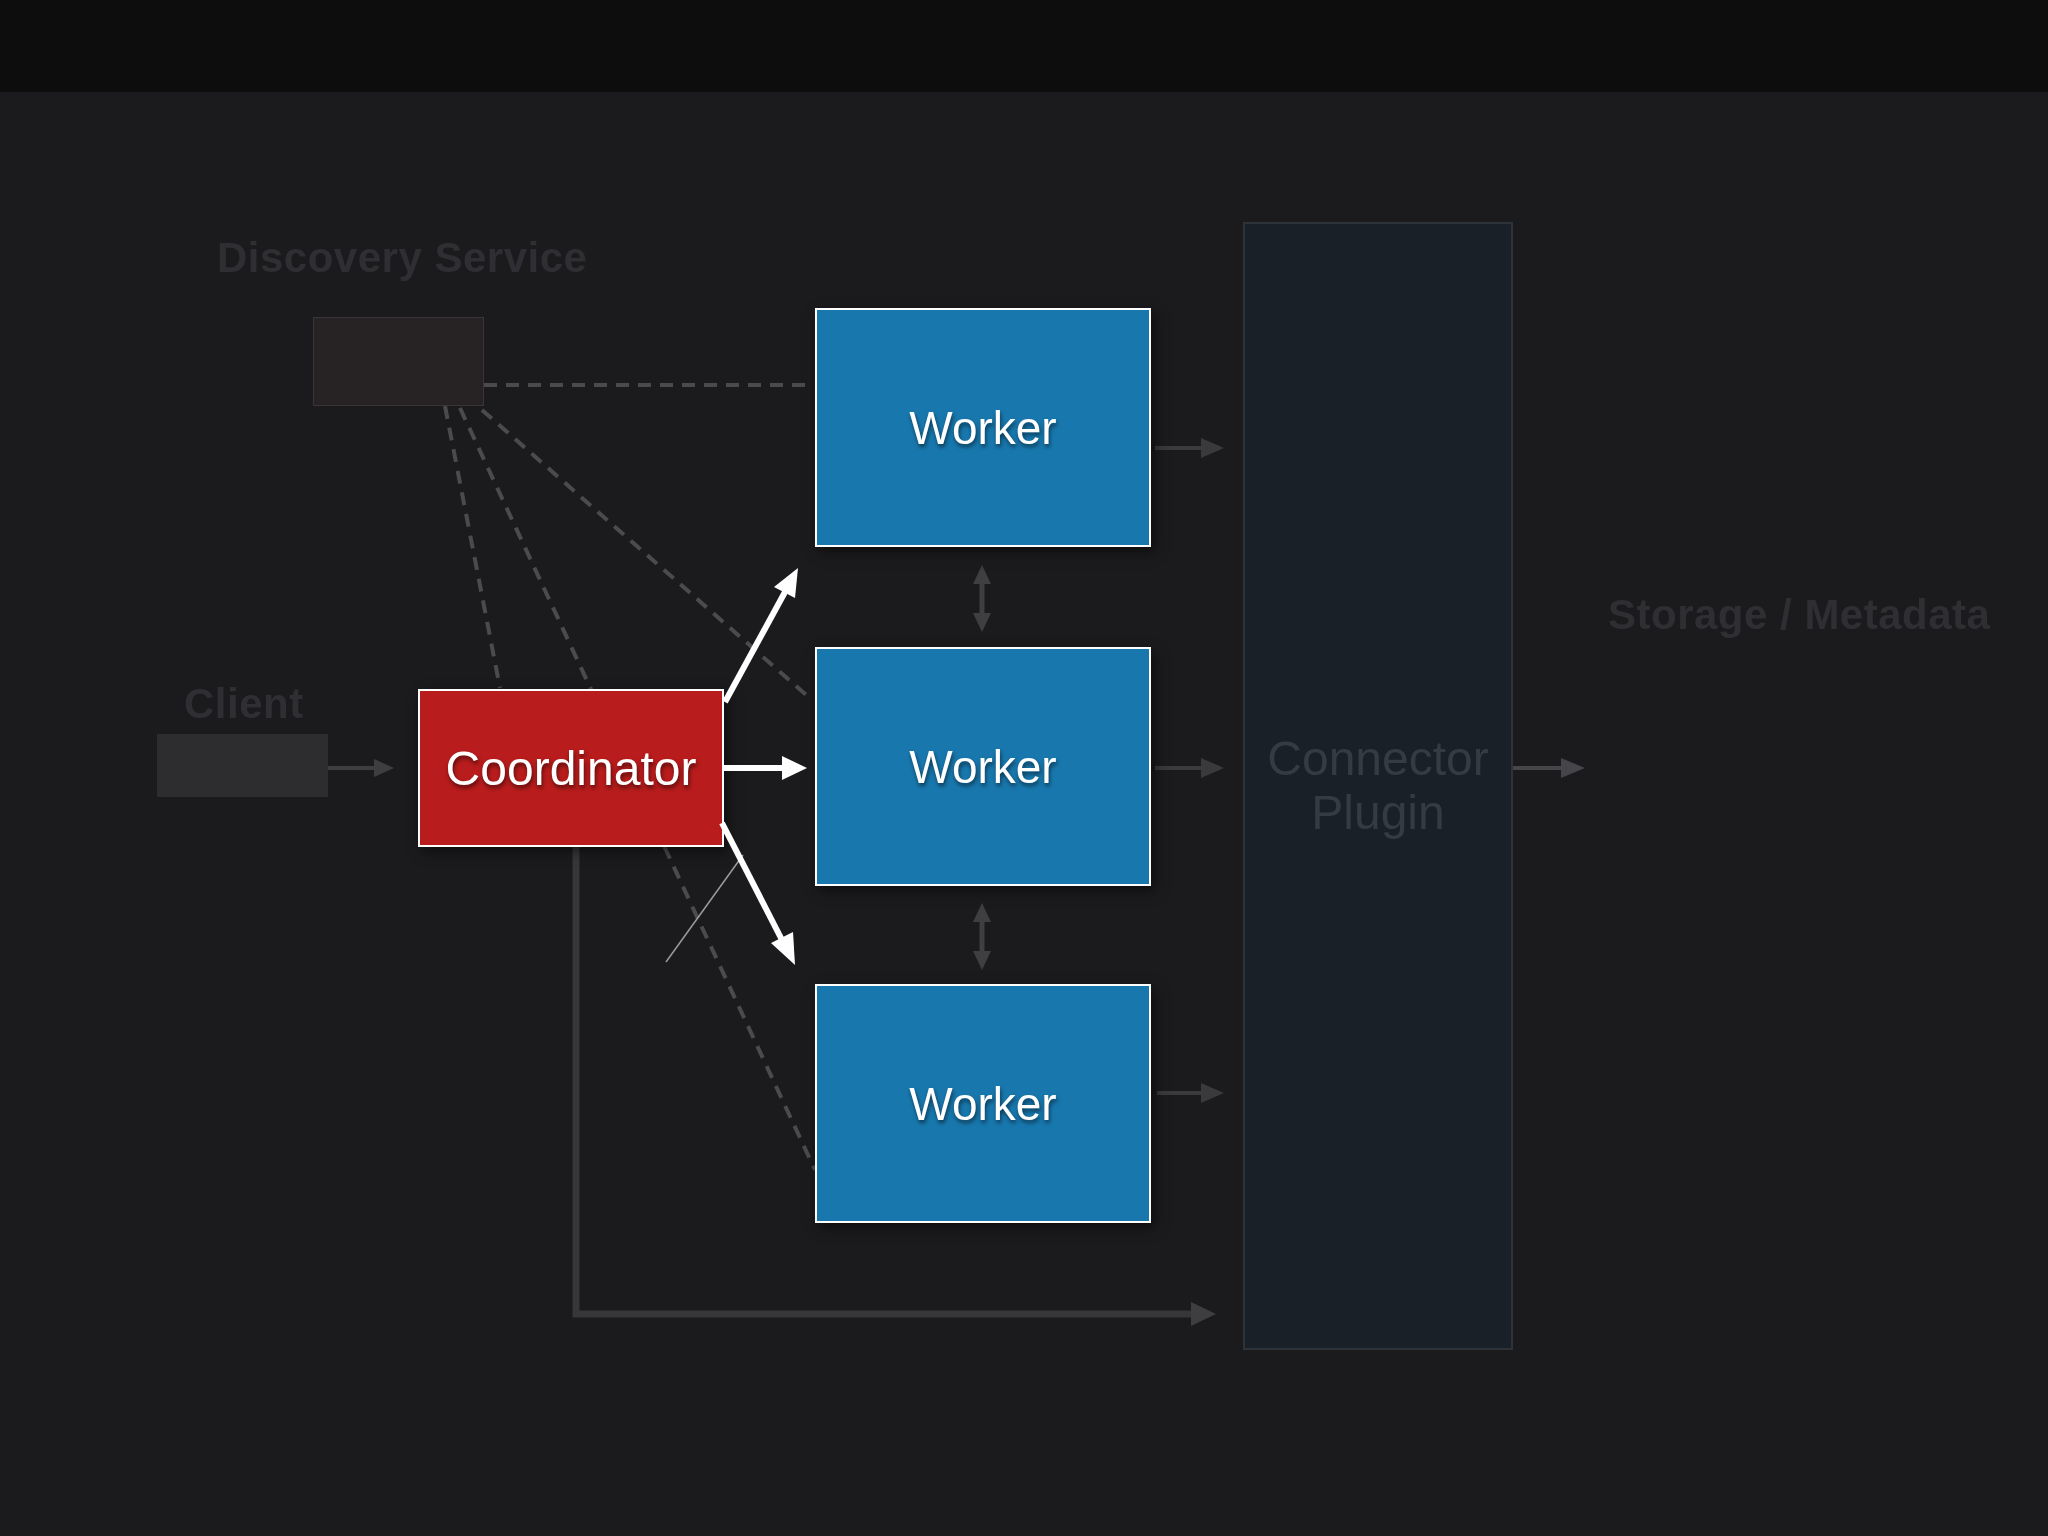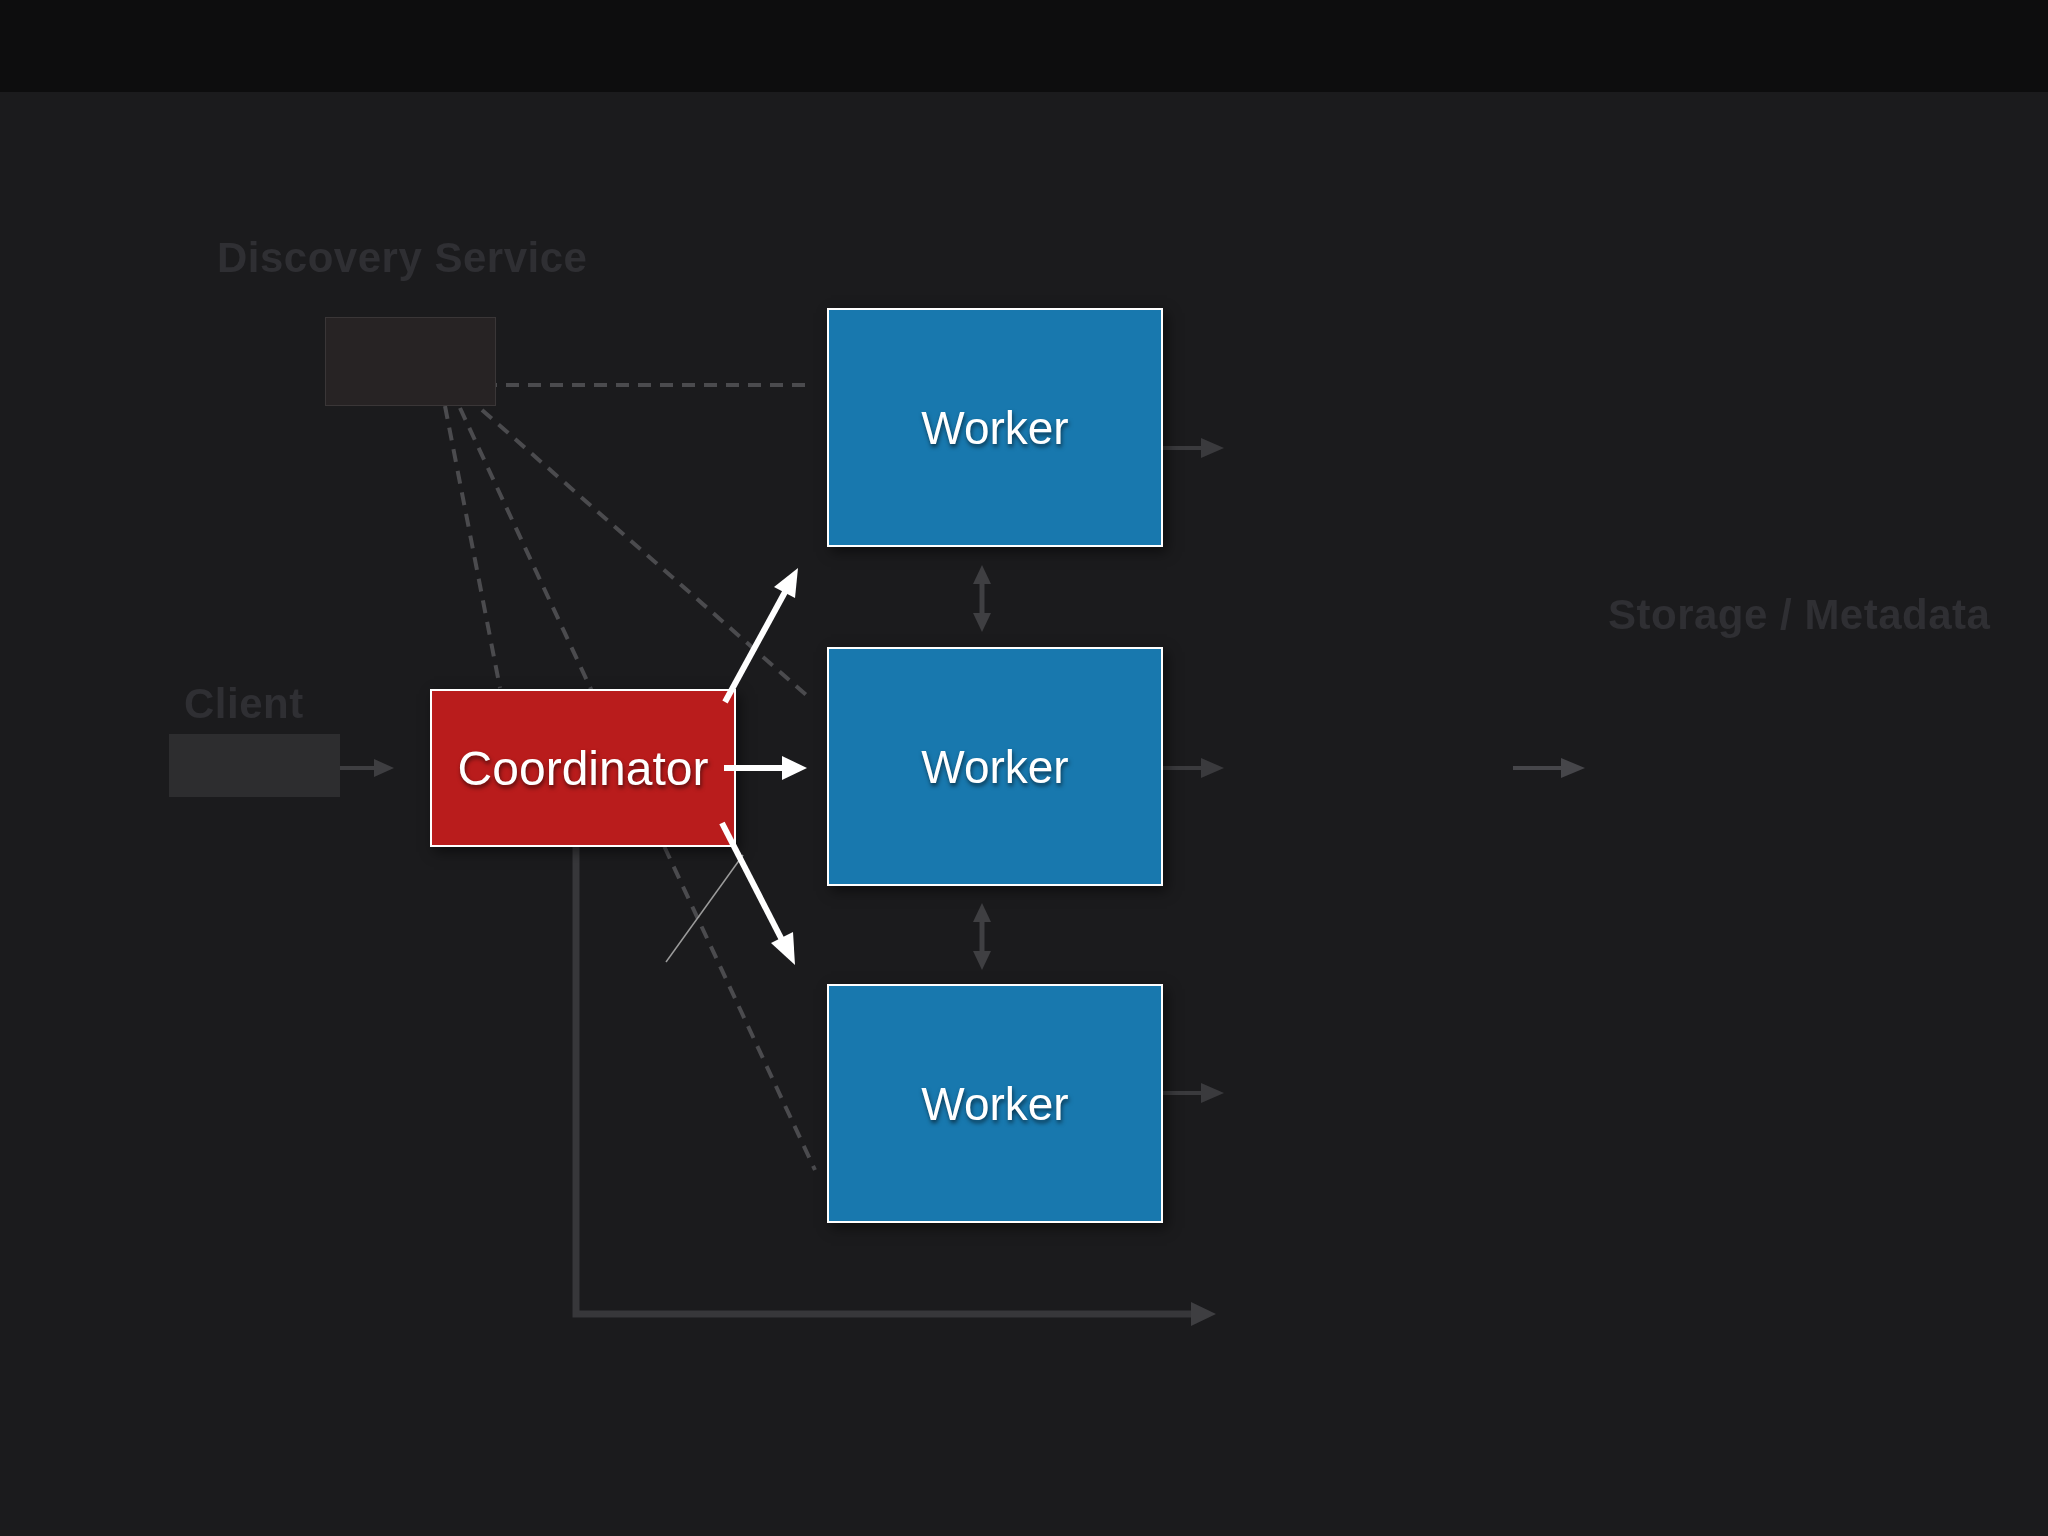--- a/index.html
+++ b/index.html
@@ -9,21 +9,21 @@
     font-family:"Liberation Sans","DejaVu Sans",sans-serif;
   }
   #top-bar{position:absolute;left:0;top:0;width:2048px;height:92px;background:#0d0d0e;}
   .layer{position:absolute;left:0;top:0;width:2048px;height:1536px;pointer-events:none;}
   .dim-label{
     position:absolute;font-size:42px;font-weight:bold;color:#2f2f33;letter-spacing:0.5px;
     white-space:nowrap;
   }
   .node{
     position:absolute;box-sizing:border-box;display:flex;align-items:center;justify-content:center;
-    color:#ffffff;text-align:center;margin-left:12px;
+    color:#ffffff;text-align:center;
   }
   .node-text{text-shadow:1px 3px 4px rgba(0,0,0,0.55);}
   #discovery-box{
     left:313px;top:317px;width:171px;height:89px;
     background:#272324;border:1px solid #3a3637;
   }
   #client-box{
     left:157px;top:734px;width:171px;height:63px;
     background:#2d2d2f;
   }
@@ -124,20 +124,23 @@
   <div class="node worker-box" id="worker-box-1">
     <span class="node-text">Worker</span>
   </div>
   <div class="node worker-box" id="worker-box-2">
     <span class="node-text">Worker</span>
   </div>
   <div class="node worker-box" id="worker-box-3">
     <span class="node-text">Worker</span>
   </div>
 
+  <div class="node" id="connector-box">
+    <span class="inner">Connector Plugin</span>
+  </div>
 
   <svg class="layer" viewBox="0 0 2048 1536">
     <line x1="666" y1="962" x2="743" y2="855" stroke="#9b9b9b" stroke-width="1.5"></line>
 
     <g>
       <line x1="725" y1="702" x2="785" y2="592" stroke="#ffffff" stroke-width="6"></line>
       <polygon points="798,568 795,598 774,587" fill="#ffffff"></polygon>
     </g>
     <g>
       <line x1="724" y1="768" x2="782" y2="768" stroke="#ffffff" stroke-width="6"></line>

